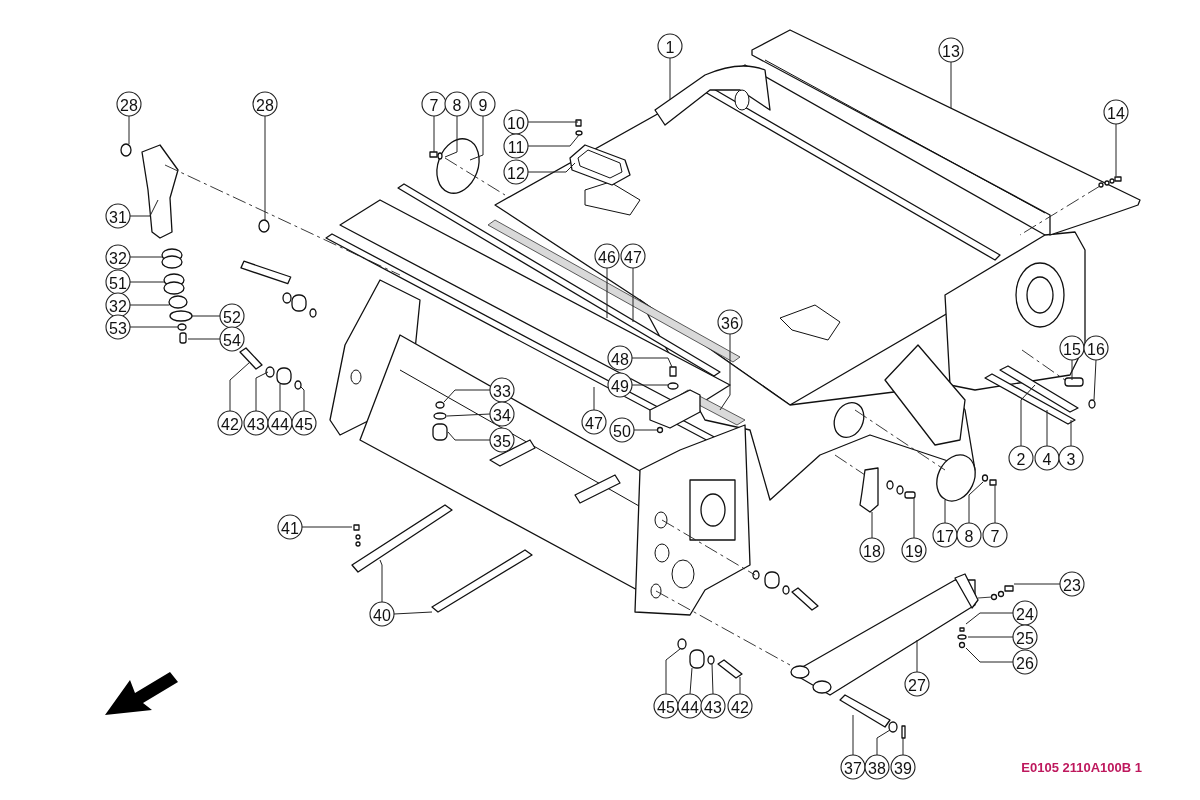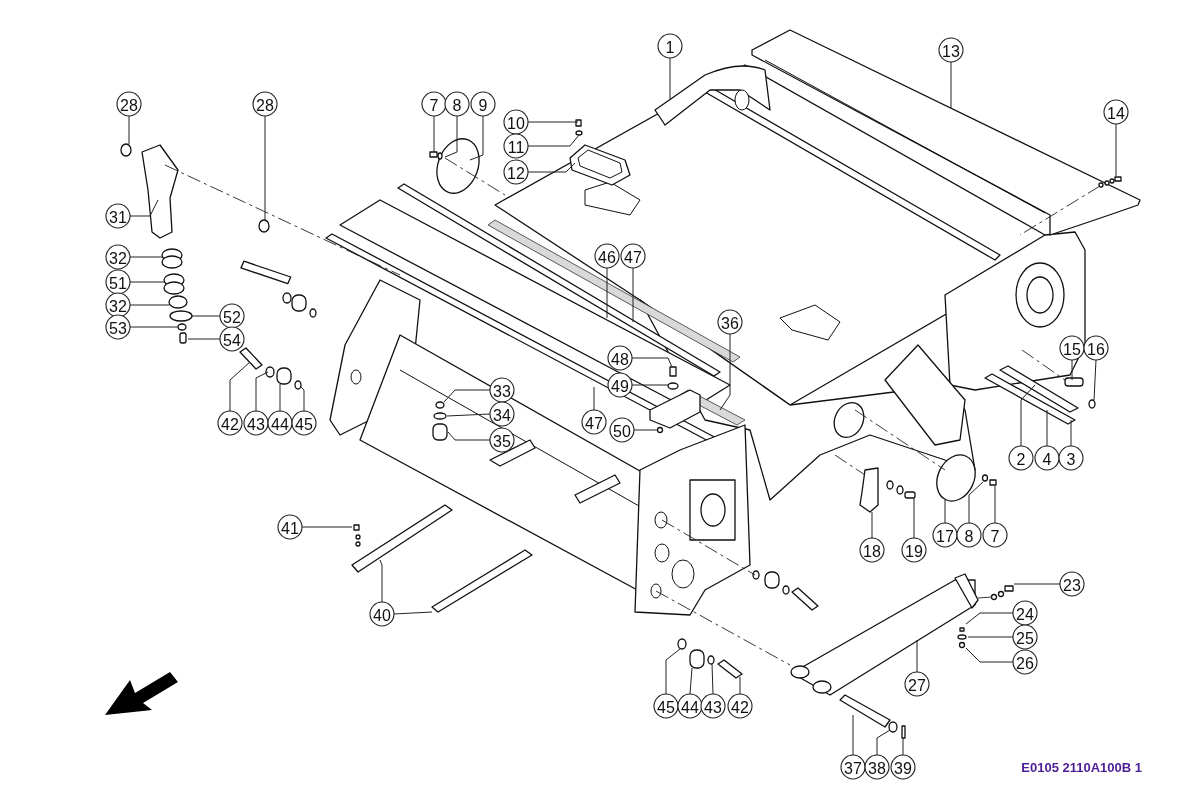--- a/index.html
+++ b/index.html
@@ -10,21 +10,21 @@
   .part-thin { fill: none; stroke: #111; stroke-width: 1; }
   .gray { fill: #d9d9d9; stroke: #333; stroke-width: 0.8; }
   .hole { fill: #ffffff; stroke: #111; stroke-width: 1; }
   .dash { fill: none; stroke: #222; stroke-width: 0.9; stroke-dasharray: 14 4 3 4; }
   .leader { fill: none; stroke: #222; stroke-width: 1; }
   .callout-circle { fill: #ffffff; stroke: #222; stroke-width: 1.1; }
   .callout-text { font-family: "Liberation Sans", sans-serif; font-size: 16px; fill: #111;
                   text-anchor: middle; dominant-baseline: central; }
   .arrow { fill: #000; stroke: none; }
   #drawing-id { position: absolute; right: 58px; top: 760px; font-size: 13px; font-weight: bold;
-                color: #4c1d95; font-family: "Liberation Sans", sans-serif; }
+                color: #be185d; font-family: "Liberation Sans", sans-serif; }
 </style>
 </head>
 <body>
 
 <svg id="diagram" viewBox="0 0 1200 800" xmlns="http://www.w3.org/2000/svg">
 
   <g>
 
     <polygon class="part" points="495,205 745,65 1045,235 1065,245 790,405 640,300"></polygon>
 

